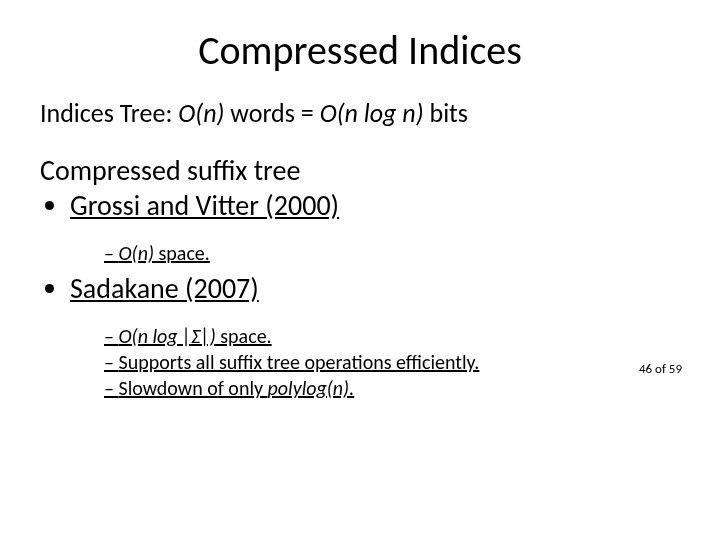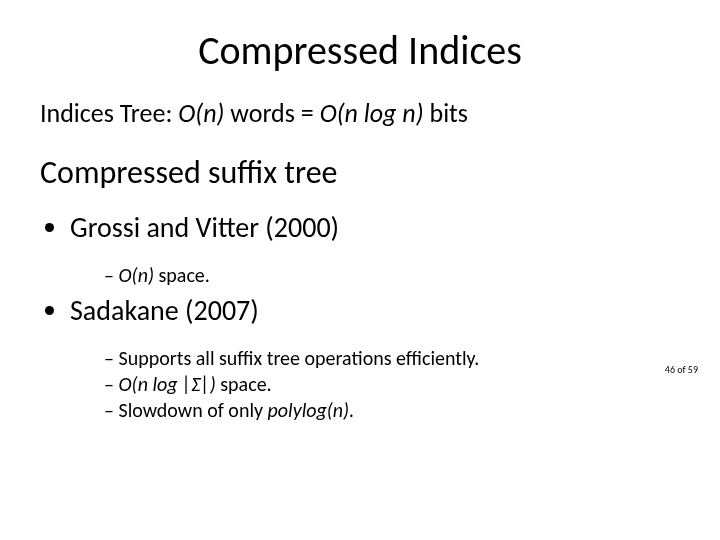--- a/index.html
+++ b/index.html
@@ -1,28 +1,28 @@
 <!DOCTYPE html>
 <html><head>
 <meta charset="utf-8">
 <style>
   * { margin: 0; padding: 0; box-sizing: border-box; }
   html, body { width: 720px; height: 540px; background: #fff; font-family: Calibri, "Segoe UI", Arial, sans-serif; color: #000; }
   .slide { width: 720px; height: 388px; position: relative; padding: 20px 40px 0 40px; }
   .title { font-size: 40px; text-align: center; margin-top: 6px; margin-bottom: 22px; font-weight: 400; }
   .line1 { font-size: 26px; margin-bottom: 24px; }
   .line1 .italic { font-style: italic; }
-  .head2 { font-size: 32px; margin-bottom: 18px; }
-  ul.bullets { list-style: disc; padding-left: 30px; font-size: 28px; }
+  .head2 { font-size: 28px; margin-bottom: 0; }
+  ul.bullets { list-style: disc; padding-left: 30px; font-size: 28px; text-decoration: underline; }
   ul.bullets > li { margin-bottom: 2px; }
   ul.dash { list-style: none; padding-left: 34px; font-size: 20px; margin-top: 18px; margin-bottom: 6px; }
   ul.dash > li::before { content: "– "; }
   ul.dash > li { margin-bottom: 2px; }
   .italic { font-style: italic; }
-  .page { position: absolute; right: 22px; bottom: 12px; font-size: 10px; margin-top: 40px; }
+  .page { position: absolute; right: 38px; bottom: 12px; font-size: 13px; margin-top: 40px; }
 </style>
 </head>
 <body>
 
 <div class="slide">
   <h1 class="title">Compressed Indices</h1>
 
   <p class="line1">
     <span>Indices Tree: </span><span class="italic">O(n)</span><span> words = </span><span class="italic">O(n log n)</span><span> bits</span>
   </p>
@@ -34,24 +34,24 @@
       <span>Grossi and Vitter (2000)</span>
       <ul class="dash">
         <li>
           <span class="italic">O(n)</span><span> space.</span>
         </li>
       </ul>
     </li>
     <li>
       <span>Sadakane (2007)</span>
       <ul class="dash">
-        <li>Supports all suffix tree operations efficiently.</li>
         <li>
           <span class="italic">O(n log |Σ|)</span><span> space.</span>
         </li>
+        <li>Supports all suffix tree operations efficiently.</li>
         <li>
           <span>Slowdown of only </span><span class="italic">polylog(n).</span>
         </li>
       </ul>
     </li>
   </ul>
 
   <div class="page">
     <span>46</span><span> of </span><span>59</span>
   </div>

